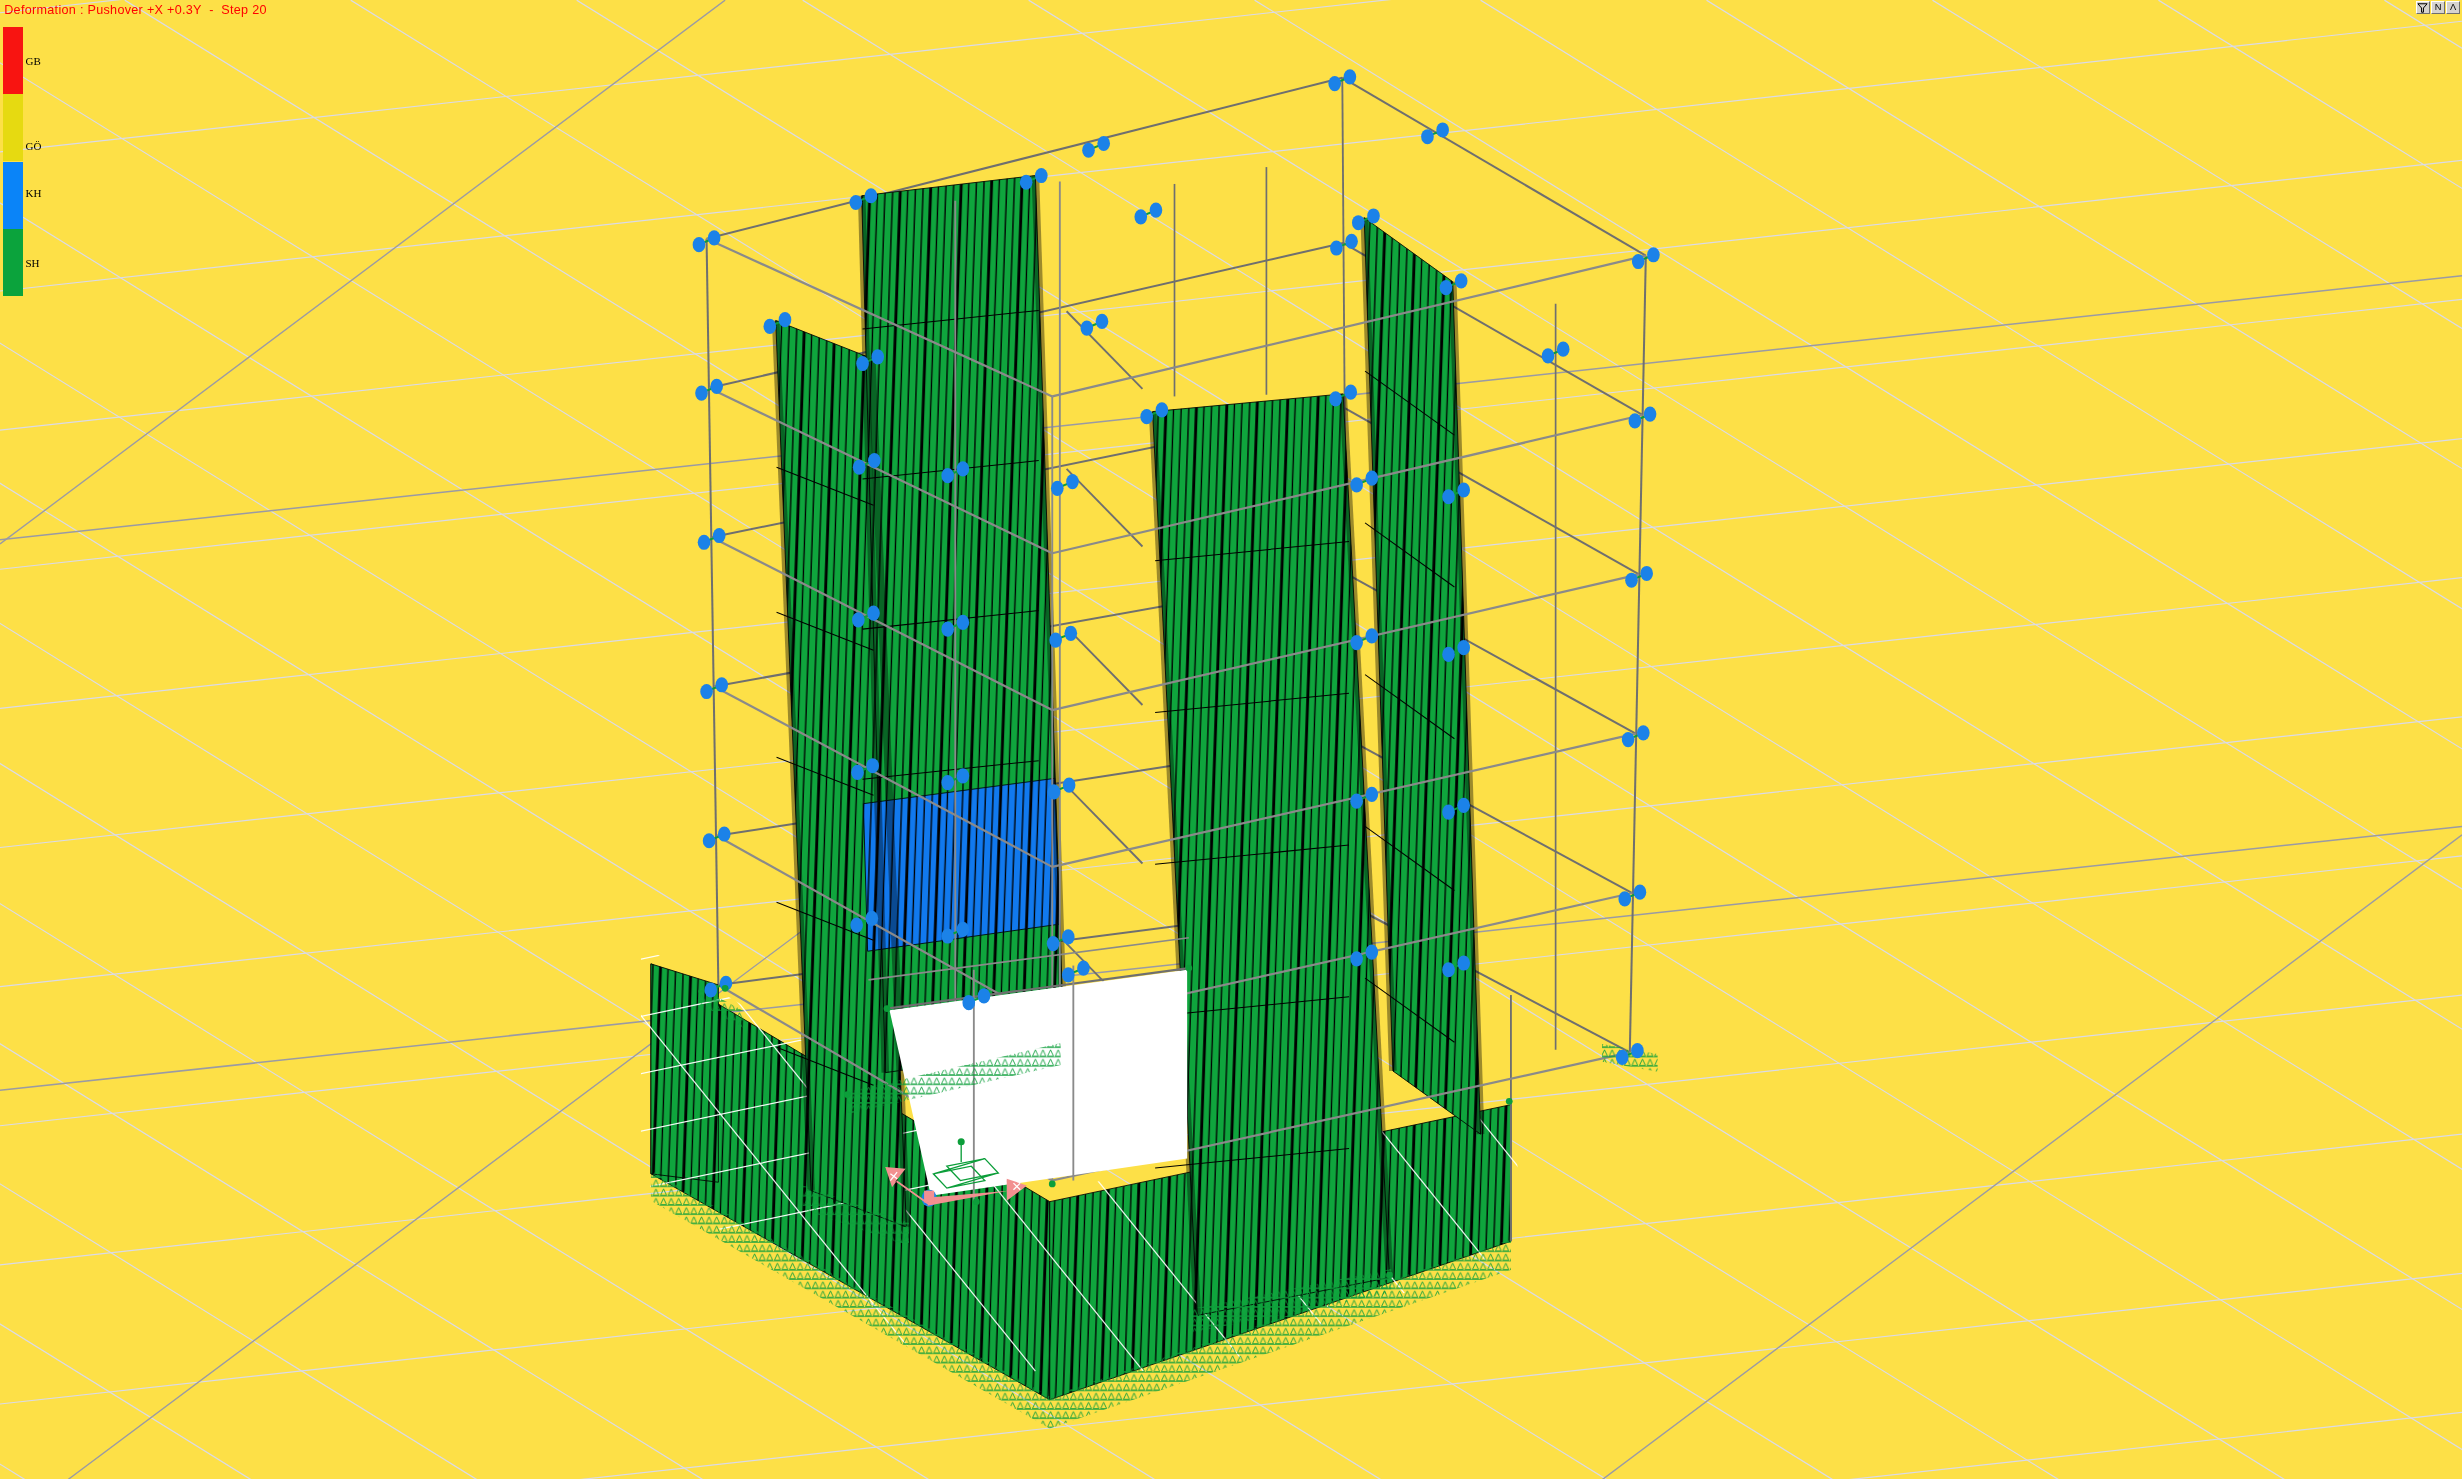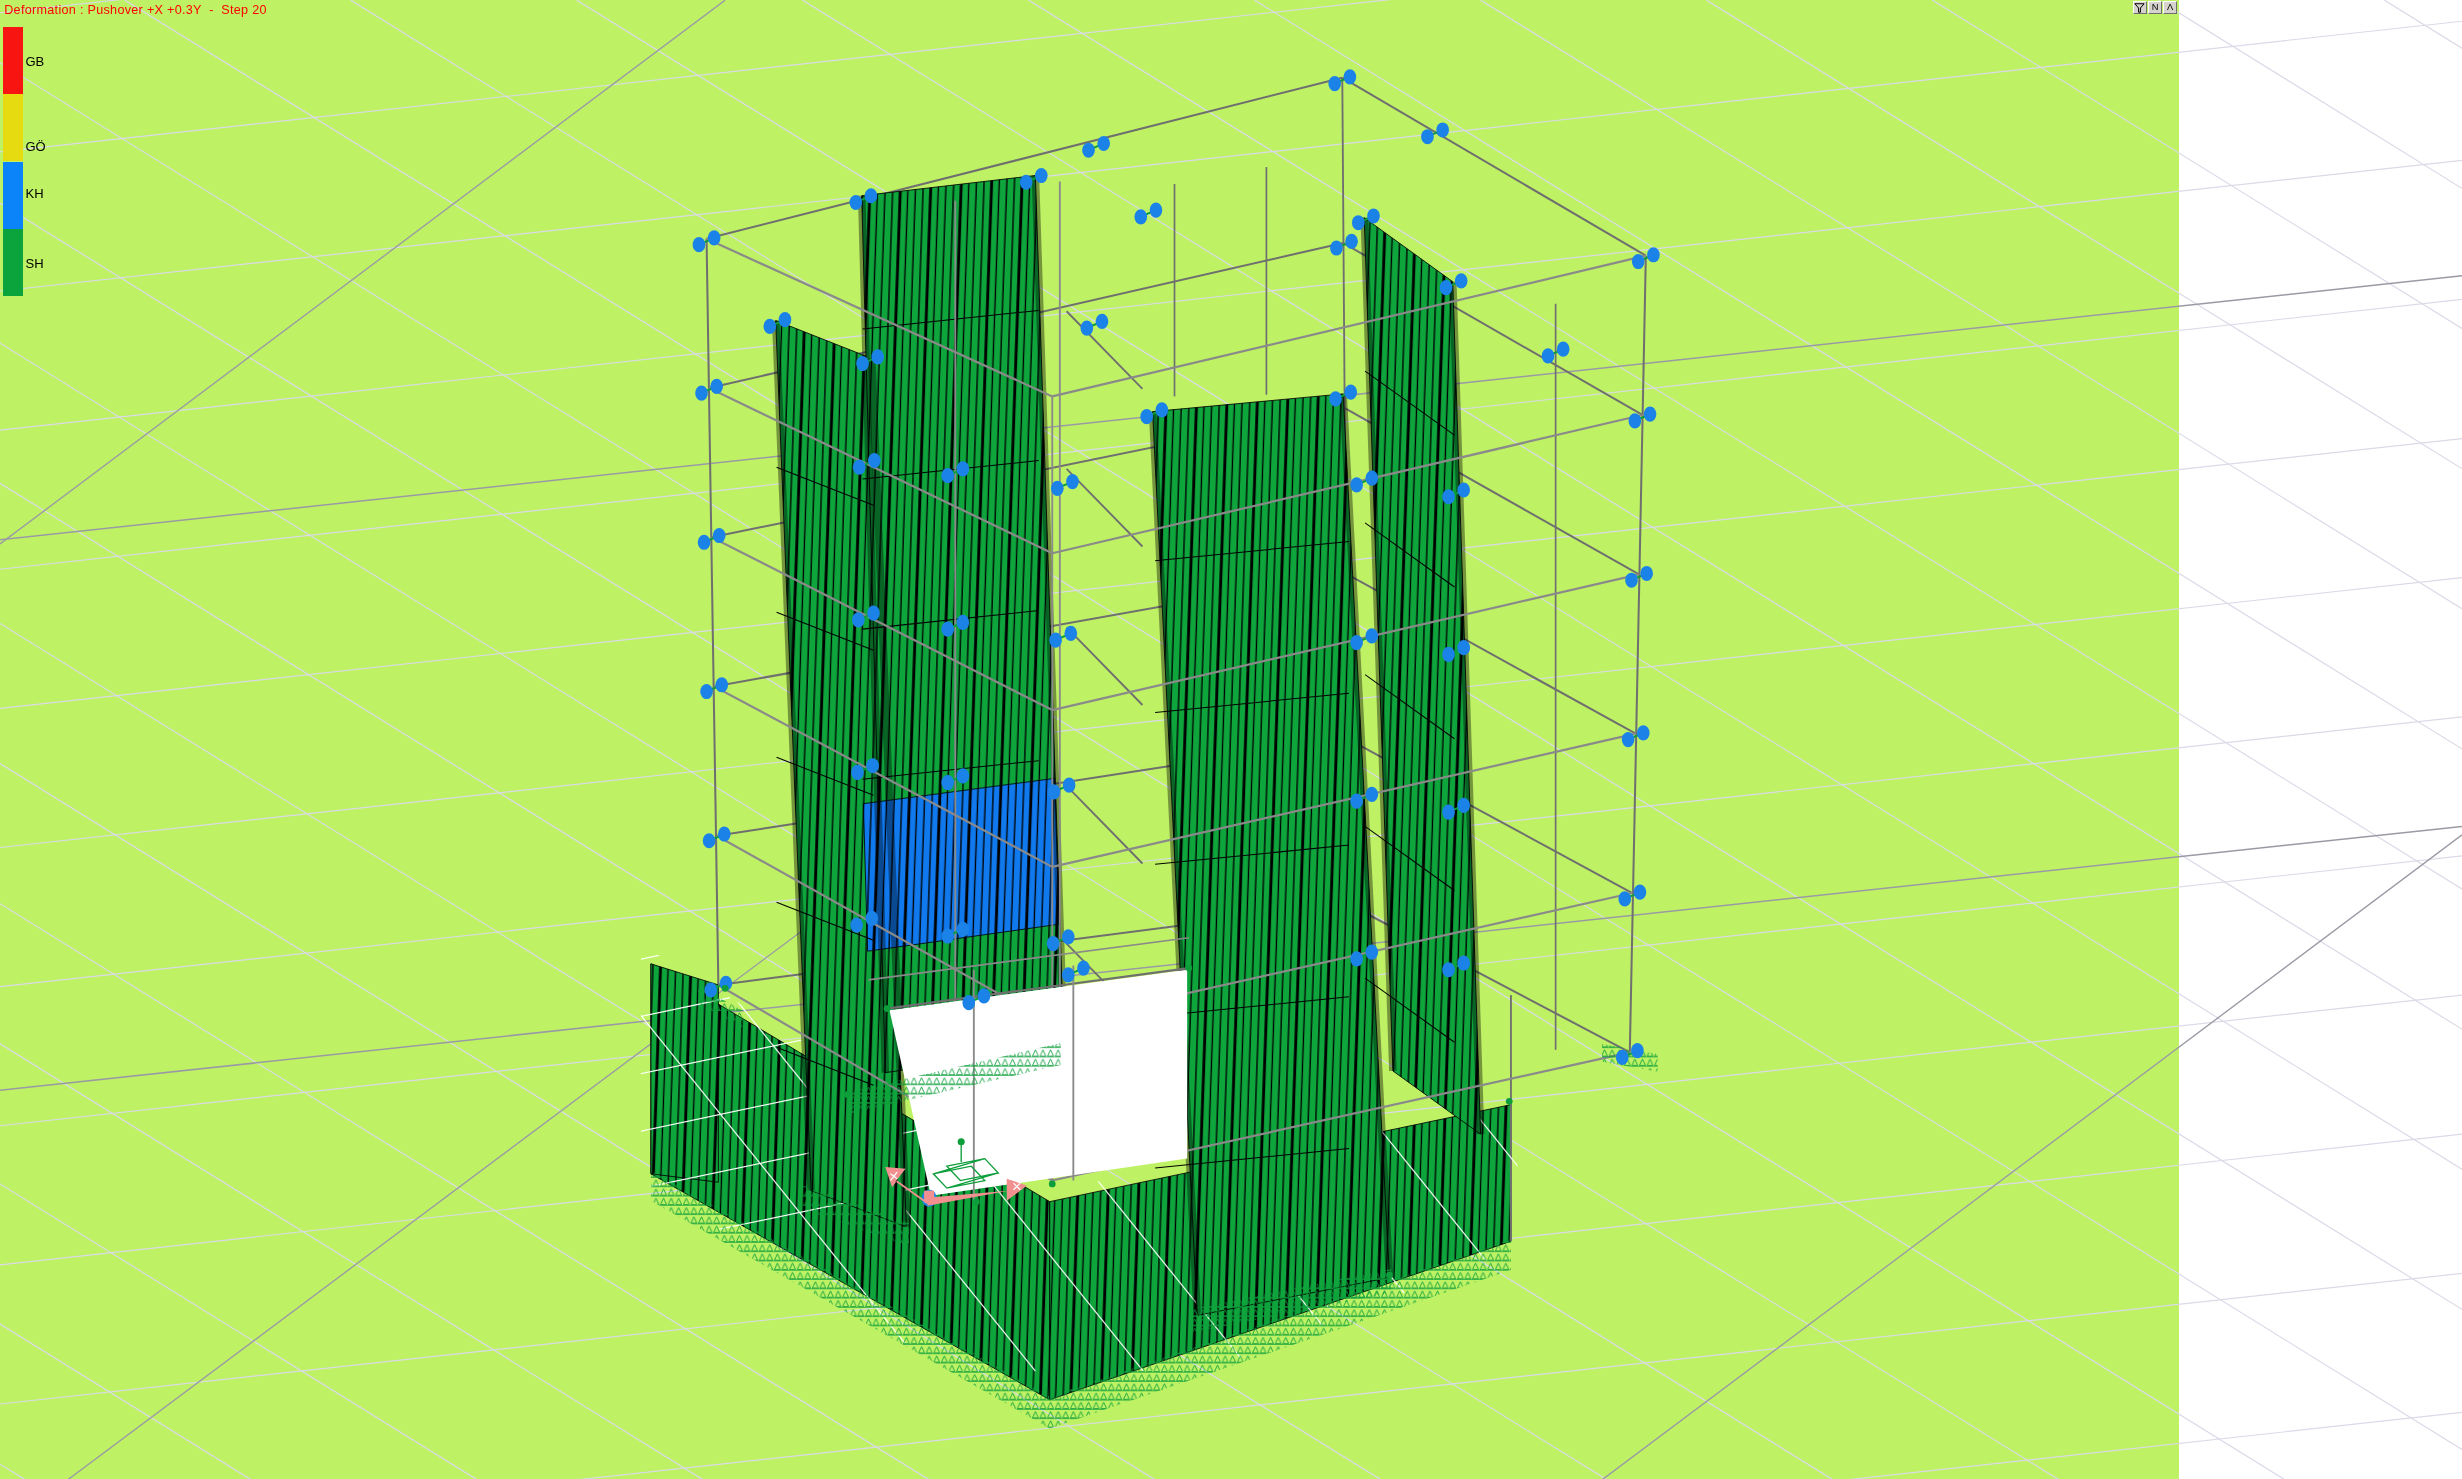--- a/index.html
+++ b/index.html
@@ -1,22 +1,22 @@
 <!DOCTYPE html>
 <html style="font-size:13.5px"><head>
 <meta charset="utf-8">
 <style>
   html,body{margin:0;padding:0;background:#ffffff;width:2462px;height:1480px;overflow:hidden;
             font-family:"Liberation Sans",sans-serif;}
-  #app{position:relative;width:2179px;height:1480px;background:#bef264;}
+  #app{position:relative;width:2462px;height:1480px;background:#fde047;}
   #viewport{position:absolute;left:0;top:0;width:2462px;height:1480px;}
   #title{position:absolute;left:4.2px;top:2.5px;font-size:12.6px;letter-spacing:0.3px;white-space:pre;}
   #legend{position:absolute;left:2.5px;top:27px;}
   .band{position:absolute;left:0;width:20px;height:67px;}
-  .bandlabel{position:absolute;left:23px;width:51px;font-size:13px;color:#000;transform:translateY(-50%);}
+  .bandlabel{position:absolute;left:23px;width:51px;font-size:11px;color:#000;transform:translateY(-50%);font-family:Liberation Serif, serif;}
   #toolbar{position:absolute;right:1.7px;top:0.8px;display:flex;gap:0.8px;}
   .tbtn{width:14.3px;height:13.5px;background:#d6d3ce;border-top:0.8px solid #fff;border-left:0.8px solid #fff;
         border-right:0.8px solid #6e6e6e;border-bottom:0.8px solid #6e6e6e;box-sizing:border-box;
         display:flex;align-items:center;justify-content:center;font-size:9.3px;color:#000;
         font-family:"Liberation Sans",sans-serif;line-height:1;cursor:pointer;user-select:none;}
 </style>
 </head>
 <body>
 
 <div id="app">

